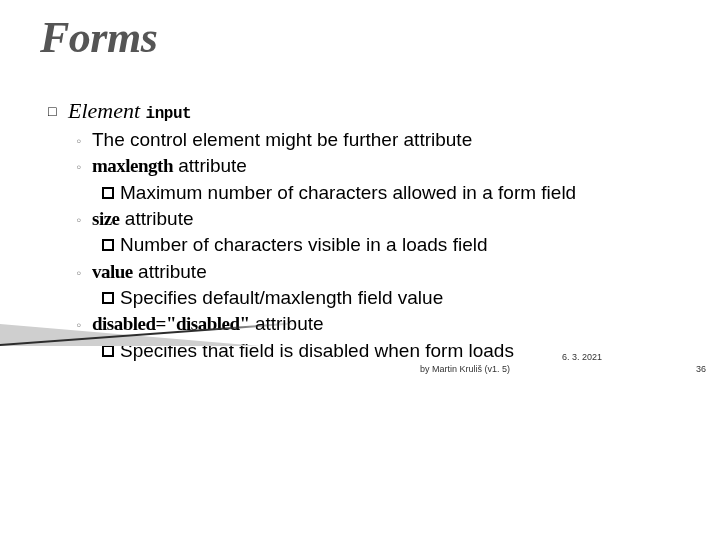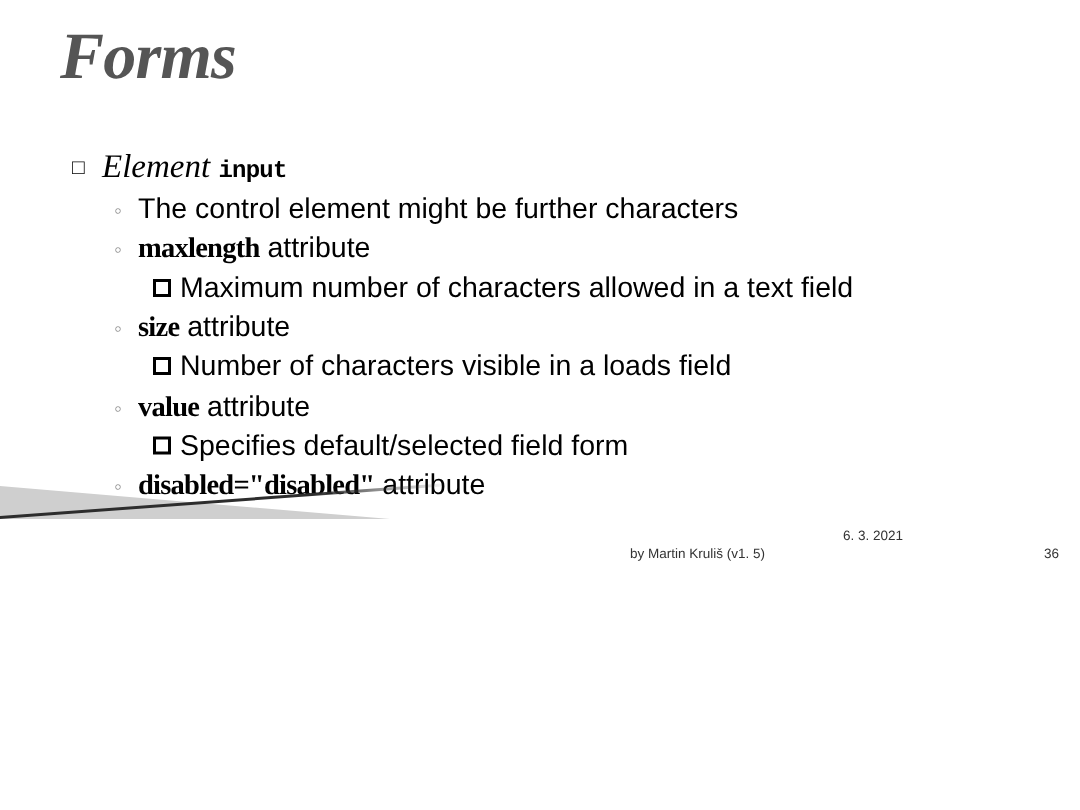--- a/index.html
+++ b/index.html
@@ -174,53 +174,57 @@
 
     <div class="bullet-l1">
       <span class="sym">□</span>
       <span>
         <span>Element </span><span class="mono-inline">input</span>
       </span>
     </div>
 
     <div class="bullet-l2">
       <span class="sym">◦</span>
-      <span class="txt">The control element might be further characters</span>
+      <span class="txt">The control element might be further attribute</span>
     </div>
 
     <div class="bullet-l2">
       <span class="sym">◦</span>
       <span class="txt"><span class="mono-l2">maxlength</span><span class="attr"> attribute</span></span>
     </div>
     <div class="bullet-l3">
       <span class="sym"><span class="sq"></span></span>
-      <span>Maximum number of characters allowed in a text field</span>
+      <span>Maximum number of characters allowed in a form field</span>
     </div>
 
     <div class="bullet-l2">
       <span class="sym">◦</span>
       <span class="txt"><span class="mono-l2">size</span><span class="attr"> attribute</span></span>
     </div>
     <div class="bullet-l3">
       <span class="sym"><span class="sq"></span></span>
       <span>Number of characters visible in a loads field</span>
     </div>
 
     <div class="bullet-l2">
       <span class="sym">◦</span>
       <span class="txt"><span class="mono-l2">value</span><span class="attr"> attribute</span></span>
     </div>
     <div class="bullet-l3">
       <span class="sym"><span class="sq"></span></span>
-      <span>Specifies default/selected field form</span>
+      <span>Specifies default/maxlength field value</span>
     </div>
 
     <div class="bullet-l2">
       <span class="sym">◦</span>
       <span class="txt"><span class="mono-l2">disabled="disabled"</span><span class="attr"> attribute</span></span>
+    </div>
+    <div class="bullet-l3">
+      <span class="sym"><span class="sq"></span></span>
+      <span>Specifies that field is disabled when form loads</span>
     </div>
 
   </div>
 
   <div class="decor">
     <div class="tri"></div>
     <div class="line"></div>
   </div>
 
   <div class="footer">

